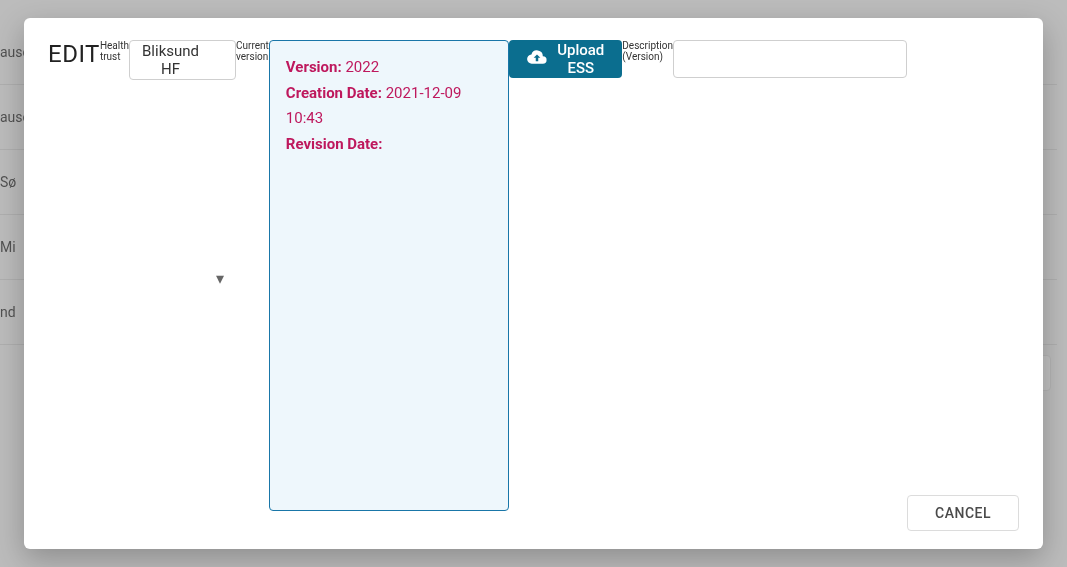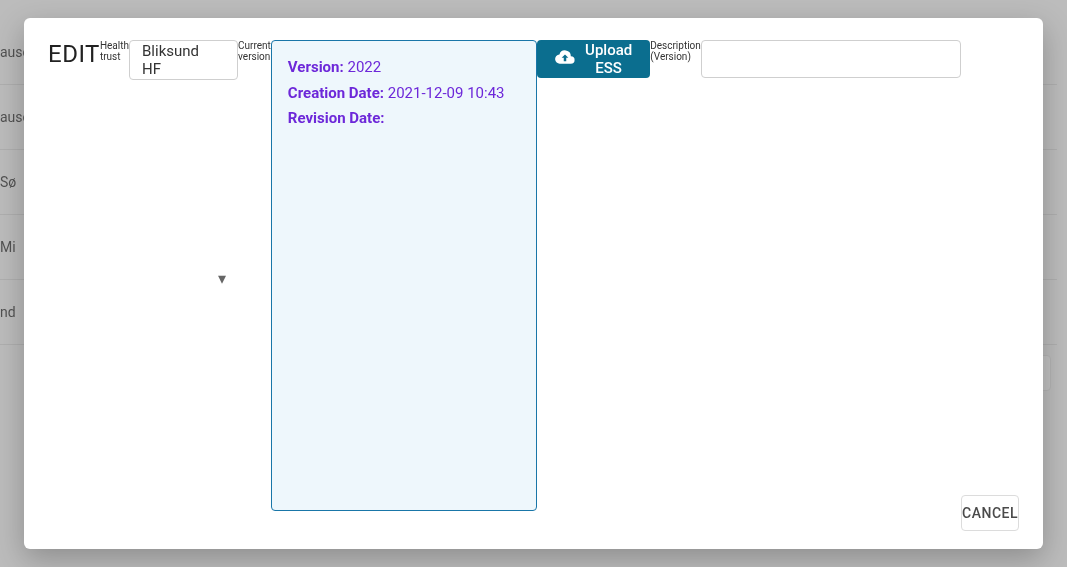--- a/index.html
+++ b/index.html
@@ -54,50 +54,51 @@
       position: relative; width: 440px; margin-bottom: 16px;
     }
     .select-box {
       width: 100%; height: 40px;
       border: 1px solid #cfcfcf; border-radius: 4px;
       padding: 0 36px 0 12px;
       font-size: 15px; color: #333;
       background: #fff;
       display: flex; align-items: center;
       cursor: pointer;
+      text-align: center;
     }
     .select-caret {
       position: absolute; right: 12px; top: 50%; transform: translateY(-50%);
       color: #666;
     }
     .version-box {
       width: 100%;
       border: 1px solid #1976a8;
       background: #eef7fc;
       border-radius: 4px;
       padding: 14px 16px;
       margin-bottom: 20px;
-      font-size: 15px; line-height: 1.7; color: #6d28d9;
+      font-size: 15px; line-height: 1.7; color: #be185d;
     }
     .version-box b { font-weight: 700; }
     .upload-row {
       display: flex; gap: 60px; margin-bottom: 18px;
     }
     .btn {
       display: inline-flex; align-items: center; gap: 10px;
       border: none; border-radius: 4px;
       font-size: 15px; font-weight: 500;
       cursor: pointer;
       padding: 0 18px; height: 38px;
     }
     .btn-primary { background: #0b6e8f; color: #fff; text-align: center; }
     .btn-ghost {
       background: #fff; color: #4a4a4a;
       border: 1px solid #dcdcdc;
-      height: 36px; padding: 0 0;
+      height: 36px; padding: 0 27px;
       font-size: 14px; letter-spacing: 0.5px;
     }
     .btn-save {
       background: #0b6e8f; color: #fff;
       height: 36px; padding: 0 20px;
       font-size: 14px; letter-spacing: 0.5px; font-weight: 500;
     }
     .cloud-icon {
       display: inline-block;
     }

